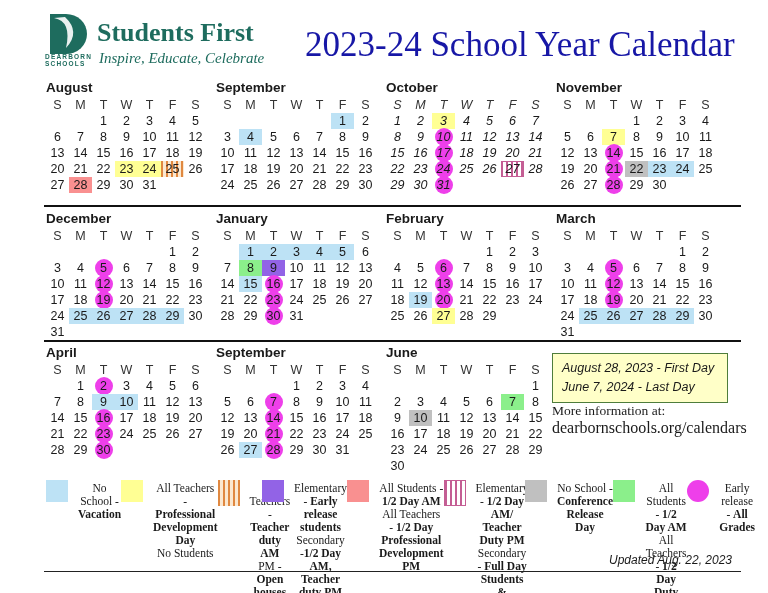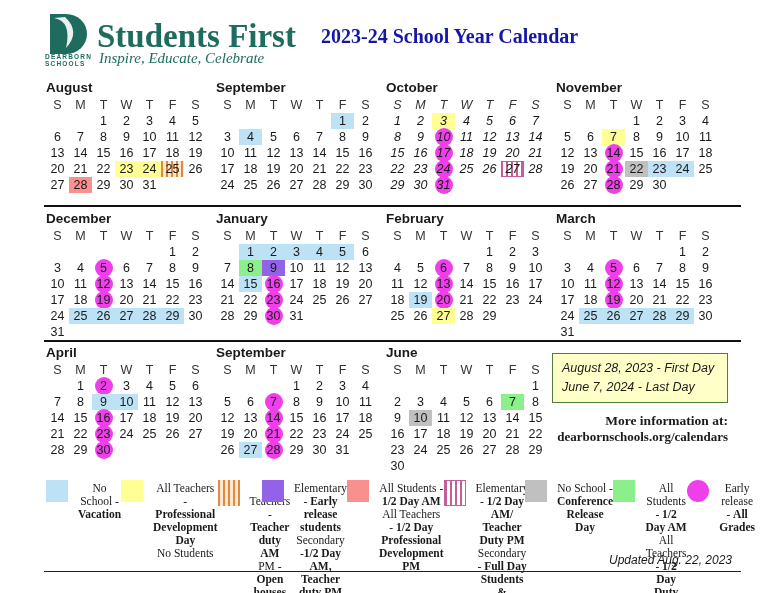--- a/index.html
+++ b/index.html
@@ -6,25 +6,25 @@
   html,body{margin:0;padding:0;}
   body{width:768px;height:593px;background:#fff;position:relative;overflow:hidden;
        font-family:"Liberation Sans",sans-serif;color:#1a1a1a;}
   .page{position:absolute;inset:0;}
 
   
   .logo-svg{position:absolute;left:46px;top:13px;}
   .org{position:absolute;left:45px;top:53px;font-size:6.5px;font-weight:bold;letter-spacing:1.2px;
        color:var(--brand_teal);line-height:7px;}
   .brand{position:absolute;left:97px;top:18px;font-family:"Liberation Serif",serif;font-weight:bold;
-         font-size:33px;color:var(--brand_teal);}
+         font-size:26px;color:var(--brand_teal);}
   .tagline{position:absolute;left:99px;top:50px;font-family:"Liberation Serif",serif;font-style:italic;
            font-size:15px;color:var(--brand_teal);}
-  .title{position:absolute;left:305px;top:25px;font-family:"Liberation Serif",serif;font-weight:bold;
-         font-size:20px;color:var(--title_blue);margin-left:16px;}
+  .title{position:absolute;left:305px;top:25px;font-family:"Liberation Serif",serif;font-weight:normal;
+         font-size:35px;color:var(--title_blue);}
 
   
   .mrow{position:absolute;left:46px;display:flex;}
   #row0{top:80px;} #row1{top:211px;} #row2{top:345px;}
   .month{width:170px;}
   .mname{font-size:13.5px;font-weight:bold;margin-bottom:2px;}
   table.cal{border-collapse:collapse;border-spacing:0;}
   .cal th{width:23px;height:16px;font-size:12.5px;font-weight:normal;color:#333;text-align:center;padding:0;}
   .cal td{width:23px;height:16px;font-size:12.5px;text-align:center;padding:0;}
   .day{display:block;line-height:16px;}
@@ -42,23 +42,23 @@
               outline:1px solid var(--stripe_pink);outline-offset:-1px;}
 
   .divider{position:absolute;left:44px;width:697px;border-top:2.5px solid #111;}
   .d1{top:205px;} .d2{top:340px;}
 
   
   .info-col{position:absolute;left:552px;top:353px;width:176px;}
   .info-box{background:var(--info_bg);border:1.5px solid var(--info_border);padding:5px 9px;
             font-style:italic;font-size:12.5px;line-height:19px;}
   .ib-title{font-weight:bold;}
-  .more-info{text-align:right;margin-top:10px;font-family:"Liberation Serif",serif;font-weight:bold;}
+  .more-info{text-align:left;font-family:"Liberation Serif",serif;}
   .mi-1{font-size:13.5px;}
-  .mi-2{font-size:13px;}
+  .mi-2{font-size:16px;}
 
   
   .legend{position:absolute;left:46px;top:480px;display:flex;}
   .lcol{display:flex;flex-direction:row;text-align:center;}
   .lcol-0{width:216px;} .lcol-1{width:263px;} .lcol-2{width:230px;}
   .litem{display:flex;align-items:flex-start;min-height:26px;margin-bottom:4px;}
   .sw{width:22px;height:22px;flex:0 0 22px;margin-right:10px;}
   .sw-blue{background:var(--hl_blue);}
   .sw-yellow{background:var(--hl_yellow);}
   .sw-salmon{background:var(--hl_salmon);}

